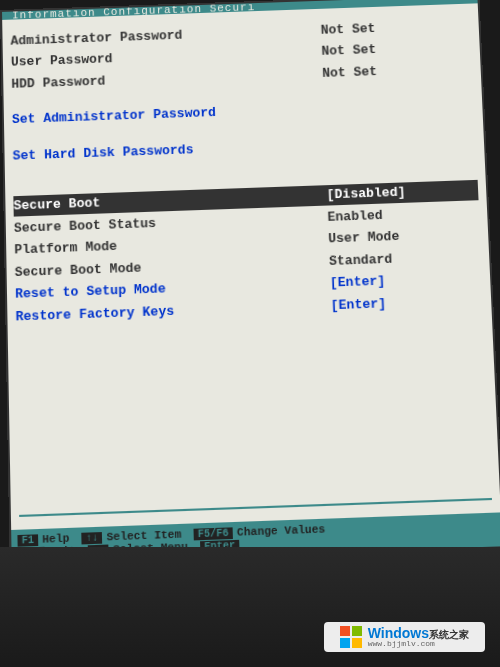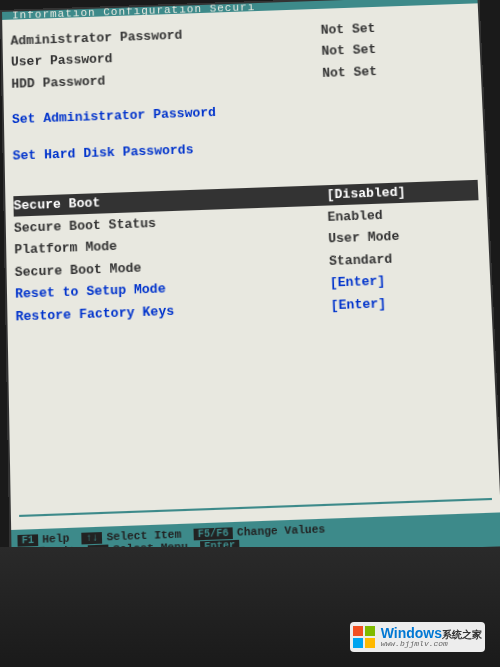--- a/index.html
+++ b/index.html
@@ -108,21 +108,21 @@
       background: linear-gradient(180deg, #2a2a2a, #1a1a1a);
     }
     .watermark {
       position: absolute;
       bottom: 15px;
       right: 15px;
       display: flex;
       align-items: center;
       gap: 6px;
       background: rgba(255,255,255,0.92);
-      padding: 4px 3px;
+      padding: 4px 16px;
       border-radius: 4px;
     }
     .win-logo {
       width: 22px;
       height: 22px;
       display: grid;
       grid-template-columns: 1fr 1fr;
       grid-template-rows: 1fr 1fr;
       gap: 2px;
     }
@@ -137,21 +137,20 @@
     }
     .wm-text .top {
       font-size: 14px;
       font-weight: bold;
       color: #0078d4;
       font-family: 'Segoe UI', sans-serif;
     }
     .wm-text .bottom {
       font-size: 8px;
       color: #666;
-      font-style: italic;
     }
   </style>
 </head>
 <body>
 
 <div class="screen">
   <div class="top-tabs">
     <span>Information  Configuration  Securi</span>
   </div>
 

